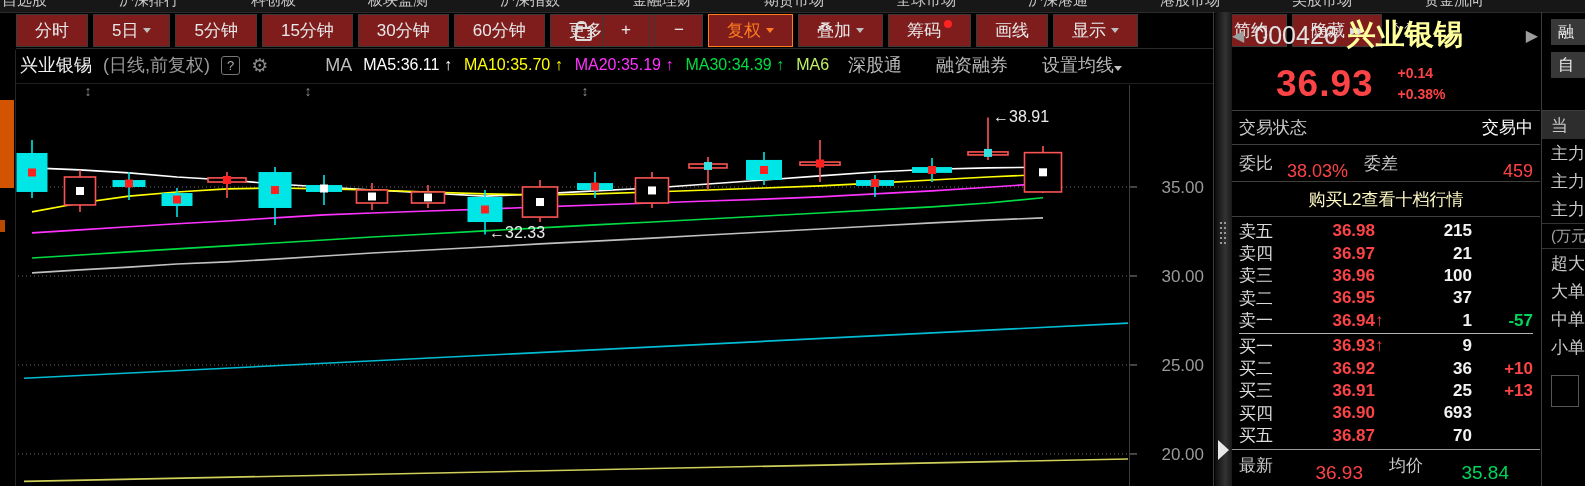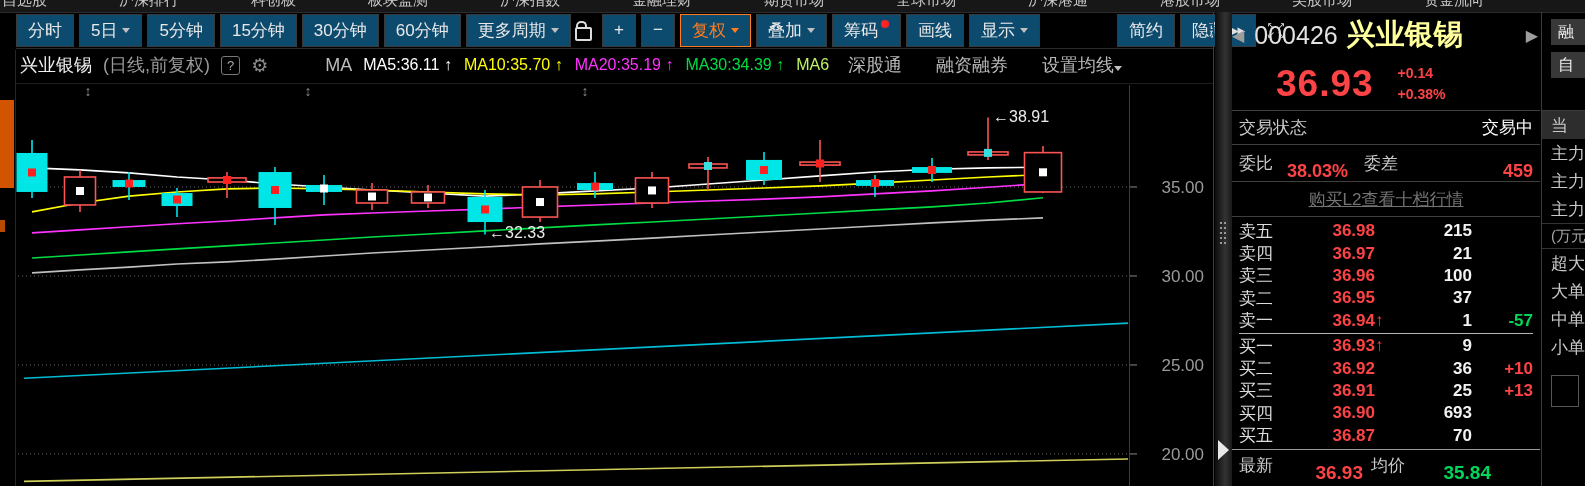--- a/index.html
+++ b/index.html
@@ -9,21 +9,21 @@
 
   
   #top-strip{left:0;top:0;width:1585px;height:12px;background:#171717;overflow:hidden;}
   #top-strip .tn-wrap{display:flex;gap:72px;padding-left:2px;transform:translateY(-9px);
       font-size:15px;color:#c9c9c9;white-space:nowrap;}
 
   
   #toolbar{left:16px;top:12px;height:36px;display:flex;align-items:center;}
   #tools{left:570px;top:12px;height:36px;display:flex;align-items:center;}
   .tb{display:inline-flex;align-items:center;justify-content:center;gap:5px;height:33px;
-      padding:0 11px;background:#0c4a6e;border:1px solid #3a3a3a;color:#e8e8e8;
+      padding:0 18px;background:#7f1d1d;border:1px solid #3a3a3a;color:#e8e8e8;
       font-size:17px;margin-right:5px;font-family:inherit;white-space:nowrap;}
   .tb.accent{color:#ff7d1f;border-color:#ff7d1f;}
   .tb.noborder{border-color:transparent;background:transparent;padding:0 4px;}
   .caret{width:0;height:0;border-left:4px solid transparent;border-right:4px solid transparent;
       border-top:5px solid #c0c0c0;display:inline-block;}
   .accent .caret{border-top-color:#ff7d1f;}
   .badge-dot{width:8px;height:8px;border-radius:50%;background:#ff2222;align-self:flex-start;margin:5px 0 0 -2px;}
   .chev{font-size:10px;color:#e0e0e0;letter-spacing:-1px;}
   .lock{width:13px;height:10px;border:2px solid #dcdcdc;border-radius:2px;position:relative;margin-top:7px;}
   .lock:before{content:"";position:absolute;width:7px;height:6px;border:2px solid #dcdcdc;border-bottom:none;
@@ -69,38 +69,38 @@
   .qp-price-row{display:flex;align-items:center;height:52px;}
   .big-price{color:#fc4346;font-size:37px;font-weight:bold;margin-left:44px;letter-spacing:1px;}
   .chg-col{margin-left:24px;color:#fc4346;font-size:14px;font-weight:bold;line-height:21px;}
   .qp-row{display:flex;align-items:center;padding:0 7px;border-top:1px solid #3f3f3f;}
   .row-status{height:33px;}
   .row-status .val{margin-left:auto;color:#fff;}
   .row-weibi{height:36px;}
   .lab{color:#c9c9c9;}
   .red{color:#fc4346;}
   .green{color:#00d75a;}
-  .b{font-weight:bold;margin-top:16px;}
+  .b{font-weight:normal;margin-top:16px;}
   .row-weibi .weibi-val{margin-left:14px;font-size:18px;}
   .row-weibi .weicha-lab{margin-left:16px;}
   .row-weibi .weicha-val{margin-left:auto;font-size:18px;}
   .row-l2{height:34px;justify-content:center;border-bottom:1px solid #3f3f3f;}
-  .l2-link{color:#737373;text-decoration:underline;font-size:17px;}
+  .l2-link{color:#fef9c3;font-size:17px;}
   #orderbook{padding-top:3px;}
   .ob-row{height:22.4px;display:flex;align-items:center;padding:0 7px;}
   .ob-label{width:46px;color:#dcdcdc;}
   .ob-price{width:90px;text-align:right;color:#fc4346;font-weight:bold;}
   .ob-arrow{width:15px;color:#fc4346;font-weight:bold;}
   .ob-vol{width:82px;text-align:right;color:#f2f2f2;font-weight:bold;}
   .ob-delta{flex:1;text-align:right;font-weight:bold;}
   .ob-div{height:1px;background:#b5b5b5;margin:1px 7px 1px 7px;}
   .ob-div2{height:1px;background:#9a9a9a;margin:2px 0 2px 0;}
   .row-latest{display:flex;align-items:center;height:27px;padding:0 7px;}
   .row-latest .lt-price{width:90px;text-align:right;font-size:19px;}
-  .row-latest .avg-lab{margin-left:8px;}
+  .row-latest .avg-lab{margin-left:26px;}
   .row-latest .avg-val{width:86px;text-align:right;font-size:19px;}
 
   
   #fstrip{left:1541px;top:12px;width:44px;height:474px;border-left:1px solid #3c3c3c;overflow:hidden;}
   .fs-btn{width:34px;height:26px;background:#383838;color:#eee;margin:7px 0 0 9px;
       font-size:16px;display:flex;align-items:center;padding-left:7px;box-sizing:border-box;}
   #fs-rows{margin-top:32px;border-top:1px solid #3c3c3c;}
   .fs-row{height:28px;display:flex;align-items:center;padding-left:9px;color:#c9c9c9;font-size:17px;white-space:nowrap;}
   .fs-row.hl{background:#2d2d2d;}
   .fs-row.small{font-size:15px;color:#a5a5a5;height:24px;border-top:1px solid #333;border-bottom:1px solid #333;}

